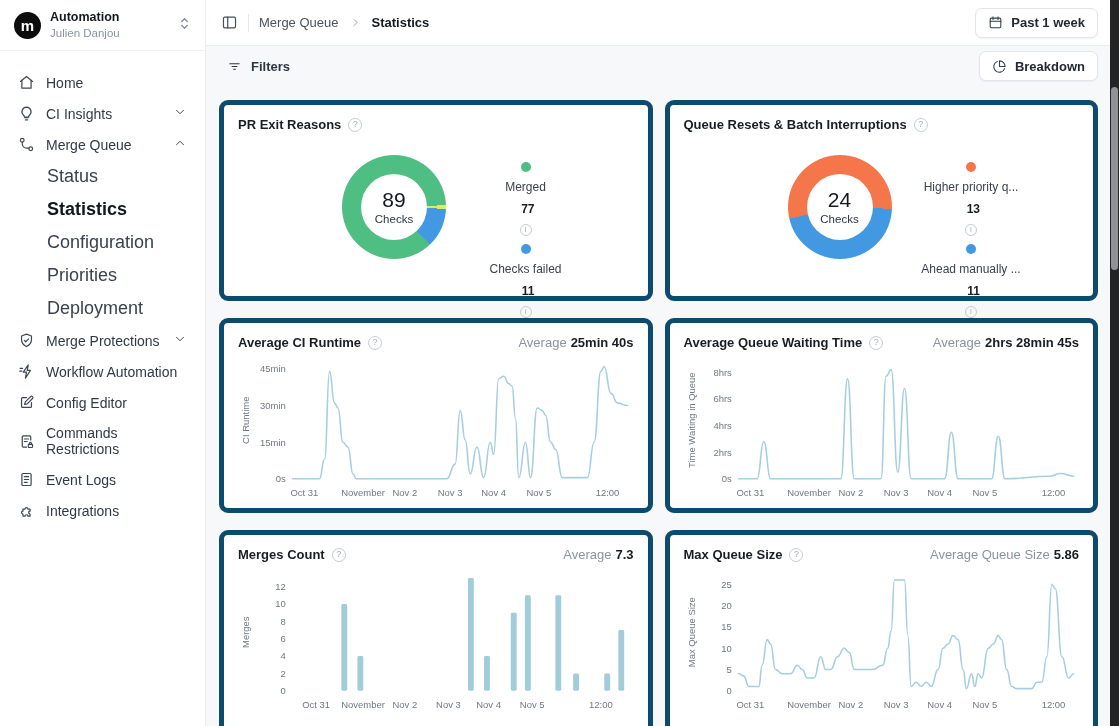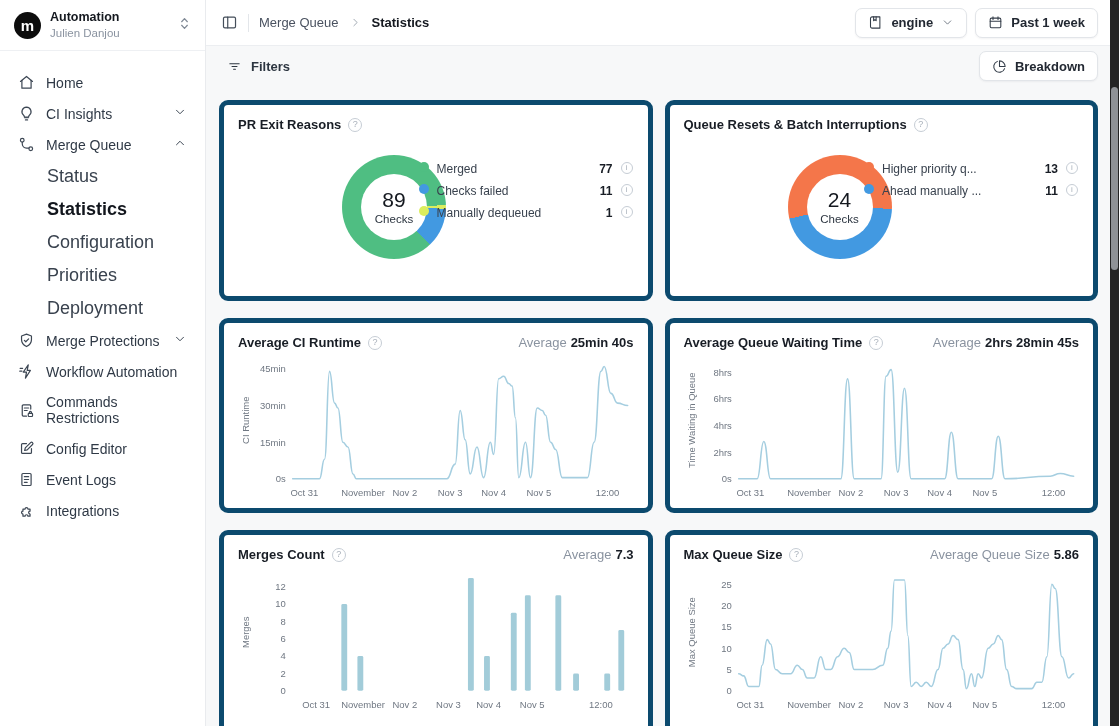--- a/index.html
+++ b/index.html
@@ -66,21 +66,21 @@
   .card-stat b { color:#181d25; font-weight:700; margin-left:4px; }
 
   
   .donut-body { position:relative; height:calc(100% - 18px); }
   .donut { position:absolute; left:104px; top:50%; transform:translateY(-50%); width:104px; height:104px; border-radius:50%; }
   .donut-hole { position:absolute; inset:19px; background:#fff; border-radius:50%;
                 display:flex; flex-direction:column; align-items:center; justify-content:center; gap:1px; }
   .donut-num { font-size:21px; color:#14181f; }
   .donut-cap { font-size:11.5px; color:#2c3540; }
   .legend { position:absolute; right:1px; top:30px; width:214px; display:flex; flex-direction:column; gap:8px; }
-  .legend-row { display:flex; gap:8px; font-size:12px; color:#39424e; }
+  .legend-row { display:flex; align-items:center; gap:8px; font-size:12px; color:#39424e;flex-direction:column; }
   .dot { width:10px; height:10px; border-radius:50%; flex:0 0 auto; }
   .legend-label { flex:1 1 auto; white-space:nowrap; overflow:hidden; }
   .legend-val { font-weight:700; color:#181d25; min-width:18px; text-align:right; }
   .ibadge { width:12px; height:12px; border:1px solid #c6cdd5; border-radius:50%; color:#a8b0ba;
             font-size:8px; line-height:1; display:inline-flex; align-items:center; justify-content:center; flex:0 0 auto; }
 
   
   .chart-box { height:calc(100% - 18px); padding-top:4px; }
   .chart-box svg { display:block; }
   .tick { font-size:9.7px; fill:#6f7782; }
@@ -156,34 +156,34 @@
     <div class="nav-item">
       <svg class="ic" viewBox="0 0 24 24">
           <path d="M14.5 2.5l-7 10.5h4.5l-1.5 8.5 7-11h-4.5z"></path>
           <path d="M3 7.5h3.5"></path>
           <path d="M2.5 11.5h3"></path>
         </svg>
       <span class="lbl">Workflow Automation</span>
     </div>
     <div class="nav-item">
       <svg class="ic" viewBox="0 0 24 24">
+          <path d="M12 5H6.5A1.5 1.5 0 0 0 5 6.5v11A1.5 1.5 0 0 0 6.5 19h11a1.5 1.5 0 0 0 1.5-1.5V12"></path>
+          <path d="M17.8 3.7a1.9 1.9 0 0 1 2.7 2.7L13 13.9l-3.6.9.9-3.6z"></path>
+        </svg>
+      <span class="lbl">Config Editor</span>
+    </div>
+    <div class="nav-item">
+      <svg class="ic" viewBox="0 0 24 24">
           <path d="M18 10V5.5A1.5 1.5 0 0 0 16.5 4h-9A1.5 1.5 0 0 0 6 5.5v13A1.5 1.5 0 0 0 7.5 20H12"></path>
           <path d="M9 8.5h6"></path>
           <path d="M9 12h4"></path>
           <rect x="14.5" y="16" width="6" height="4.5" rx="1"></rect>
           <path d="M16 16v-1.3a1.5 1.5 0 0 1 3 0V16"></path>
         </svg>
       <span class="lbl">Commands Restrictions</span>
-    </div>
-    <div class="nav-item">
-      <svg class="ic" viewBox="0 0 24 24">
-          <path d="M12 5H6.5A1.5 1.5 0 0 0 5 6.5v11A1.5 1.5 0 0 0 6.5 19h11a1.5 1.5 0 0 0 1.5-1.5V12"></path>
-          <path d="M17.8 3.7a1.9 1.9 0 0 1 2.7 2.7L13 13.9l-3.6.9.9-3.6z"></path>
-        </svg>
-      <span class="lbl">Config Editor</span>
     </div>
     <div class="nav-item">
       <svg class="ic" viewBox="0 0 24 24">
           <rect x="5.5" y="3.5" width="13" height="17" rx="1.5"></rect>
           <path d="M9 8h6"></path>
           <path d="M9 12h6"></path>
           <path d="M9 16h4"></path>
         </svg>
       <span class="lbl">Event Logs</span>
     </div>
@@ -208,30 +208,20 @@
     </span>
     <span class="vsep"></span>
     <span class="crumb">Merge Queue</span>
     <span class="crumb-sep">
         <svg class="ic" viewBox="0 0 24 24">
           <path d="M9 6l6 6-6 6"></path>
         </svg>
       </span>
     <span class="crumb current">Statistics</span>
     <div class="topbar-right">
-      <div class="btn">
-        <svg class="ic" viewBox="0 0 24 24">
-            <path d="M6.5 3h12.5v18H6.5A2.5 2.5 0 0 1 4 18.5v-13A2.5 2.5 0 0 1 6.5 3z"></path>
-            <path d="M9 3v6l2-1.5L13 9V3"></path>
-          </svg>
-        <span>engine</span>
-        <svg class="ic" viewBox="0 0 24 24" style="width:13px;height:13px;color:#6b7480">
-            <path d="M6 9l6 6 6-6"></path>
-          </svg>
-      </div>
       <div class="btn">
         <svg class="ic" viewBox="0 0 24 24">
             <rect x="3.5" y="5" width="17" height="15.5" rx="2"></rect>
             <path d="M8 3v4"></path>
             <path d="M16 3v4"></path>
             <path d="M3.5 10h17"></path>
           </svg>
         <span>Past 1 week</span>
       </div>
     </div>

